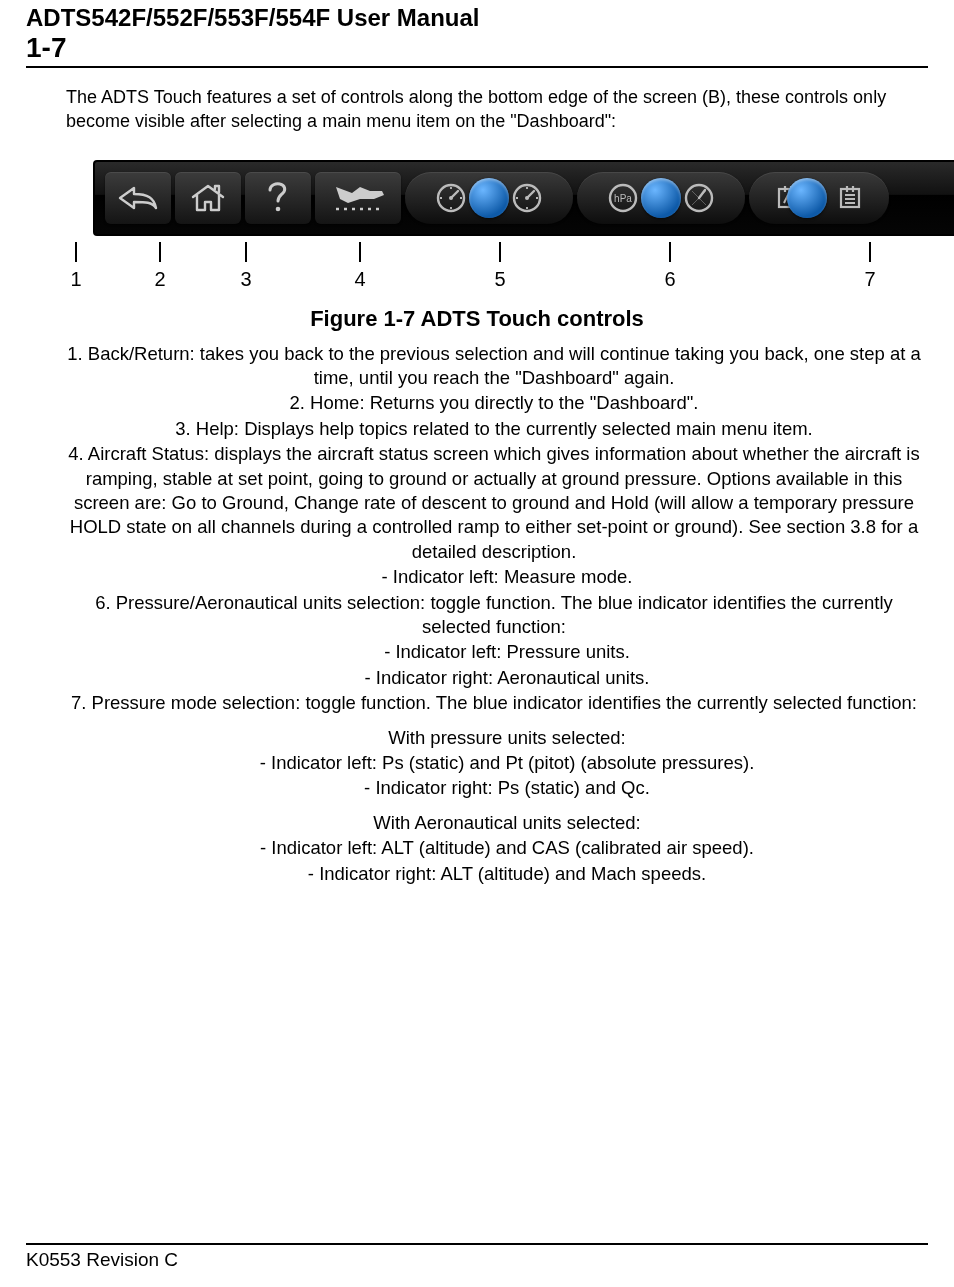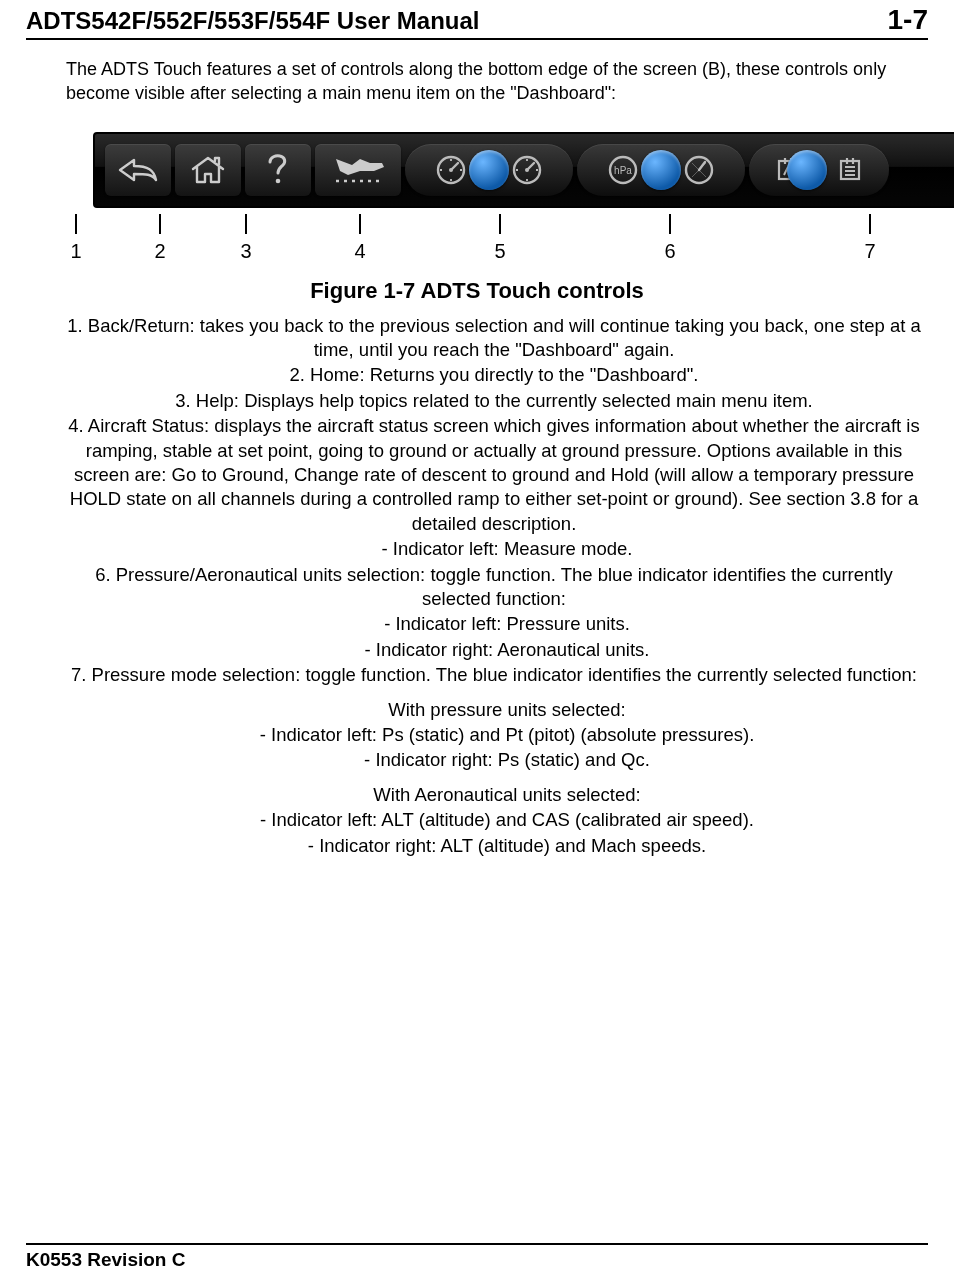--- a/index.html
+++ b/index.html
@@ -12,20 +12,21 @@
     position: relative;
     padding: 0 26px;
   }
   .header-row {
     display: flex;
     justify-content: space-between;
     align-items: baseline;
     padding-top: 4px;
     border-bottom: 2px solid #000;
     padding-bottom: 2px;
+    flex-direction: column;
   }
   .doc-title { font-size: 24px; font-weight: bold; }
   .page-num { font-size: 28px; font-weight: bold; }
   .intro {
     font-size: 18px;
     line-height: 1.32;
     margin: 18px 0 26px 40px;
   }
   .toolbar-wrap {
     width: 769px;
@@ -120,21 +121,21 @@
   .list .li { margin: 0 0 1px 0; text-align: center; }
   .list .sub { margin-left: 26px; }
   .list .spaced-top { margin-top: 10px; }
   .footer {
     position: absolute;
     bottom: 16px;
     left: 26px;
     right: 26px;
     border-top: 2px solid #000;
     padding-top: 4px;
-    font-weight: bold;
+    font-weight: normal;
     font-size: 19px;
   }
 </style>
 </head>
 <body>
 
 <div class="header-row">
   <div class="doc-title">ADTS542F/552F/553F/554F User Manual</div>
   <div class="page-num">1-7</div>
 </div>

